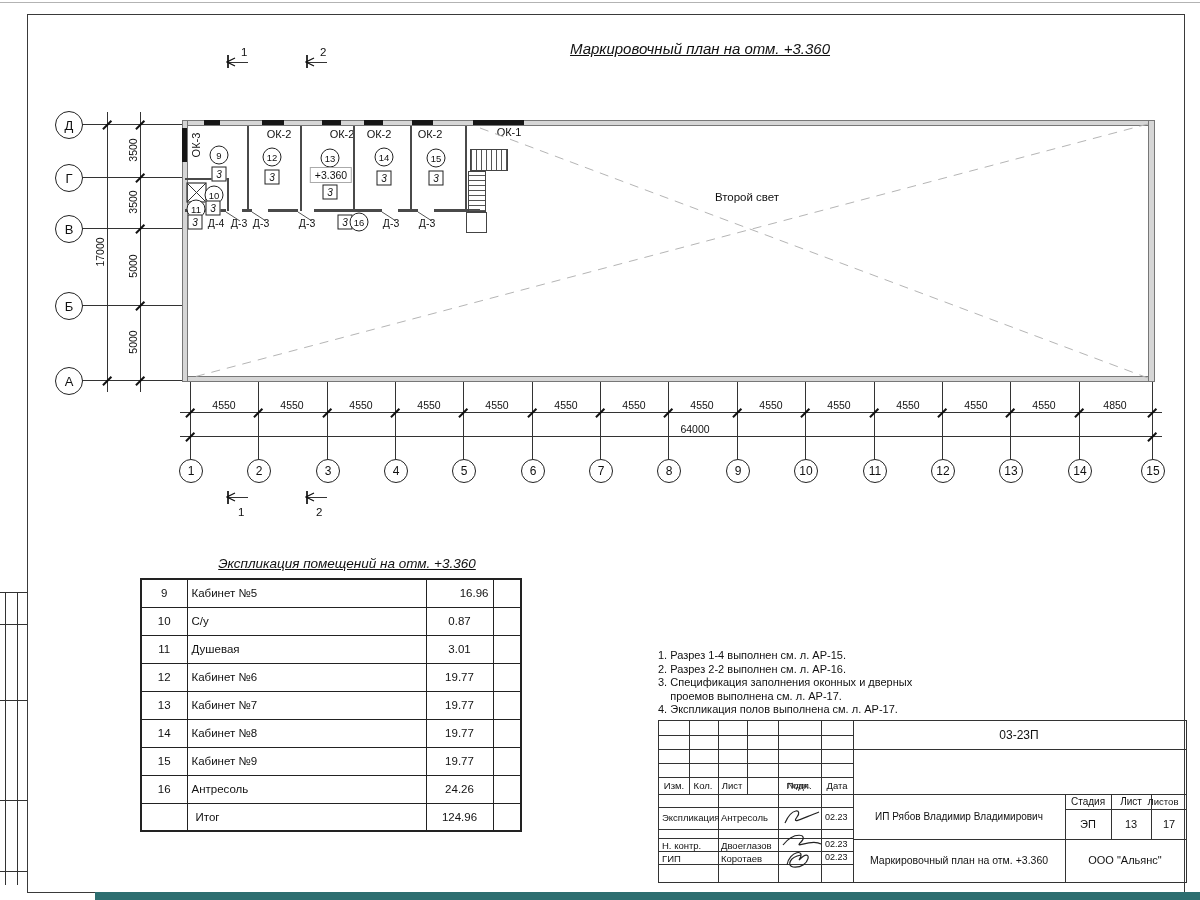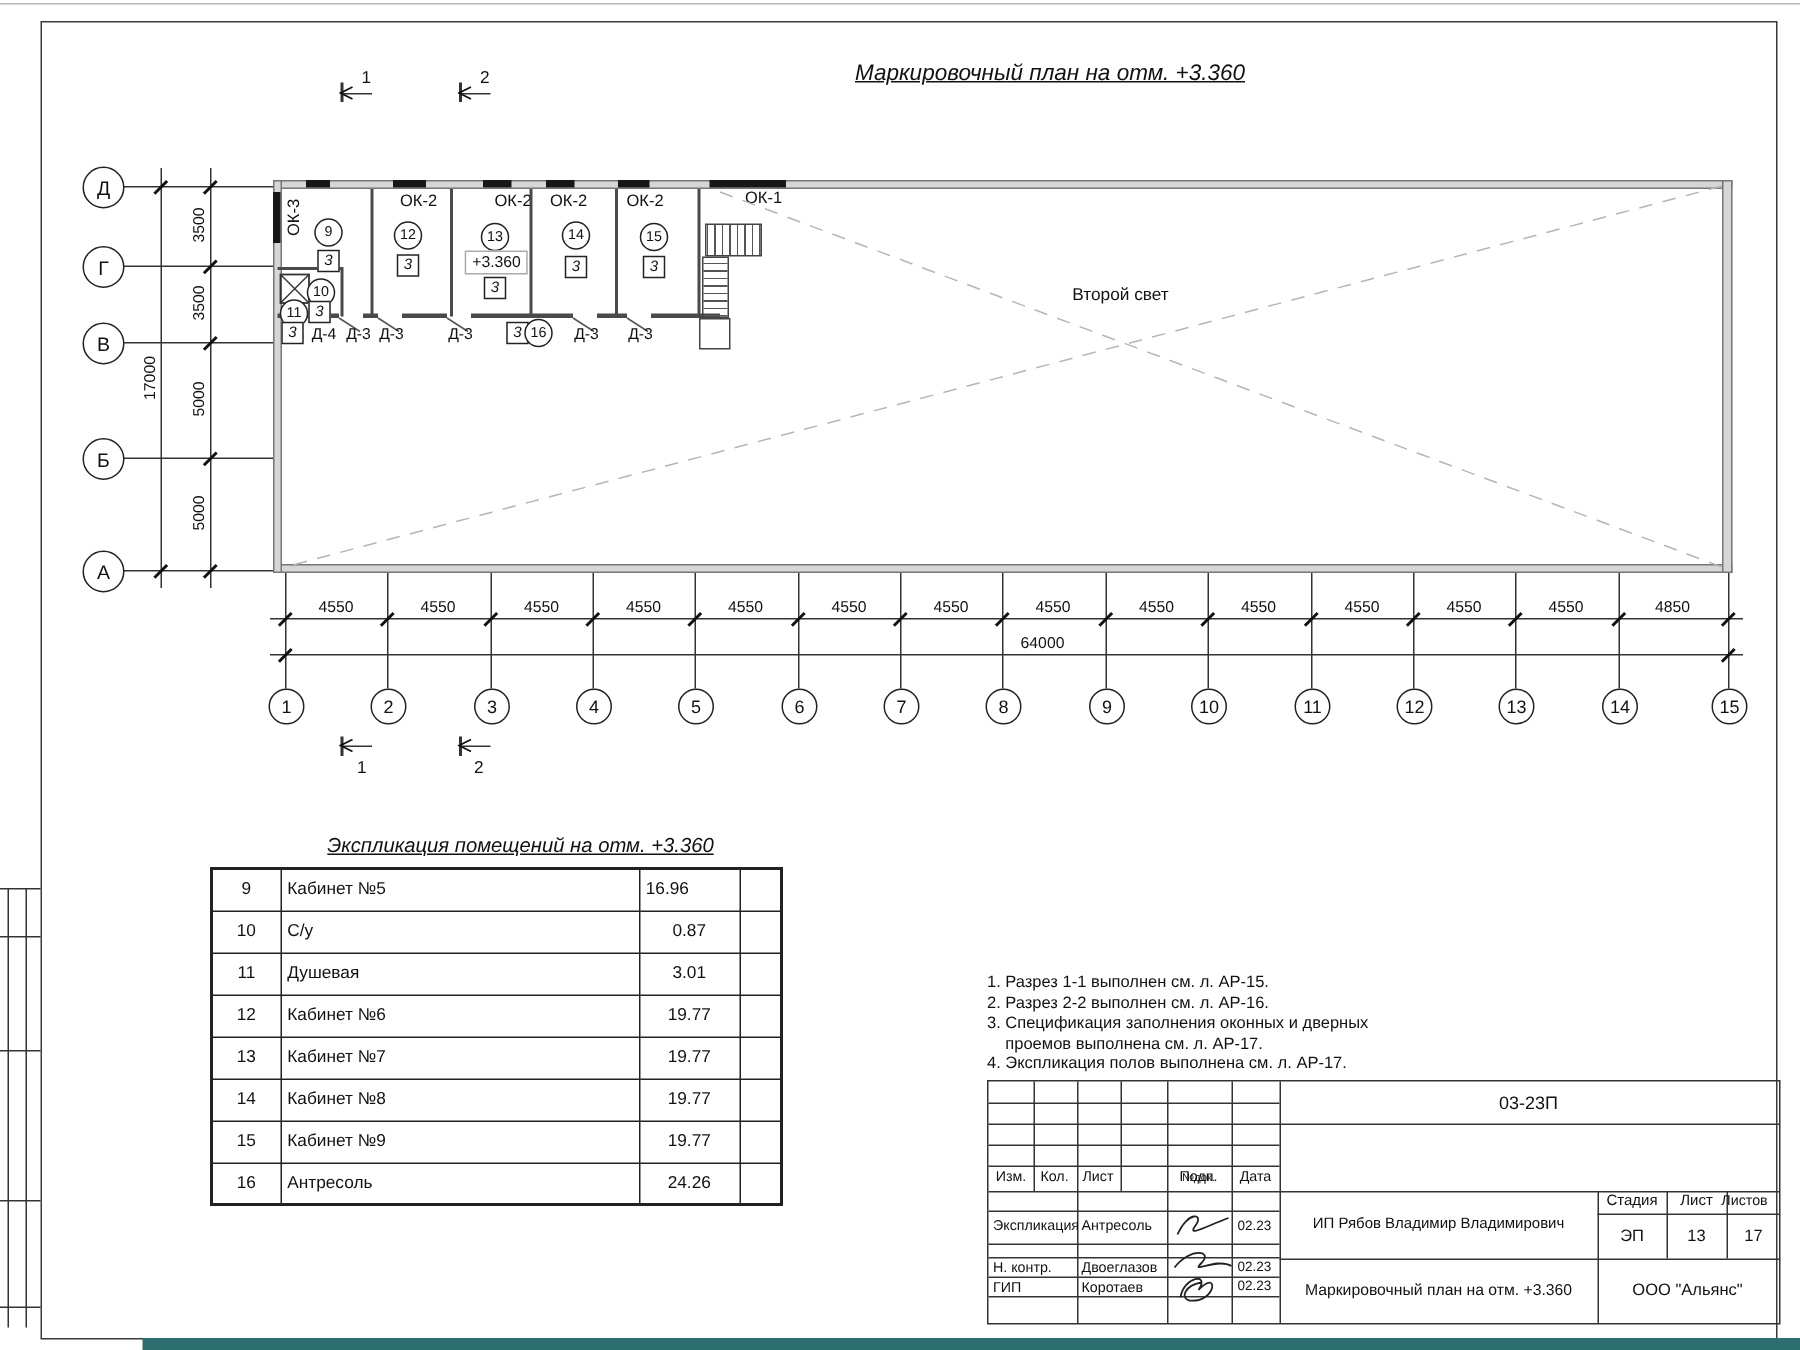--- a/index.html
+++ b/index.html
@@ -264,21 +264,21 @@
     <colgroup>
         <col style="width:46px">
         <col style="width:239px">
         <col style="width:67px">
         <col style="width:28px">
       </colgroup>
     <tbody>
     <tr style="height:28px">
           <td style="text-align:center;">9</td>
           <td>Кабинет №5</td>
-          <td style="text-align:left;">16.96</td>
+          <td style="text-align:right;">16.96</td>
           <td></td>
         </tr>
     <tr style="height:28px">
           <td style="text-align:center;">10</td>
           <td>С/у</td>
           <td style="text-align:center;">0.87</td>
           <td></td>
         </tr>
     <tr style="height:28px">
           <td style="text-align:center;">11</td>
@@ -309,25 +309,31 @@
           <td>Кабинет №9</td>
           <td style="text-align:center;">19.77</td>
           <td></td>
         </tr>
     <tr style="height:28px">
           <td style="text-align:center;">16</td>
           <td>Антресоль</td>
           <td style="text-align:center;">24.26</td>
           <td></td>
         </tr>
+    <tr style="height:28px">
+          <td style="text-align:center;"></td>
+          <td style="padding-left:8px;">Итог</td>
+          <td style="text-align:center;">124.96</td>
+          <td></td>
+        </tr>
   </tbody>
     </table>
 </div>
 
-<div class="abs" style="left:658px;top:649px;font-size:11px;line-height:13.5px;white-space:pre;">1. Разрез 1-1 выполнен см. л. АР-15.
+<div class="abs" style="left:658px;top:649px;font-size:11px;line-height:13.5px;white-space:pre;">1. Разрез 1-4 выполнен см. л. АР-15.
 2. Разрез 2-2 выполнен см. л. АР-16.
 3. Спецификация заполнения оконных и дверных
     проемов выполнена см. л. АР-17.
 4. Экспликация полов выполнена см. л. АР-17.</div>
 
 <div class="abs" style="left:658px;top:720px;width:527px;height:161px;border:1.5px solid #333;box-sizing:content-box;">
 
   <div class="vline" style="left:30px;top:0;height:73px;"></div>
   <div class="vline" style="left:88px;top:0;height:73px;"></div>
   <div class="vline" style="left:59px;top:0;height:161px;"></div>

